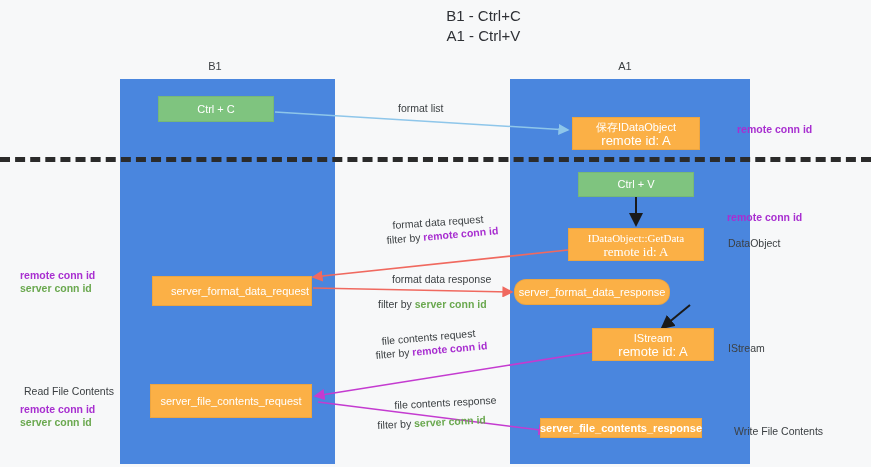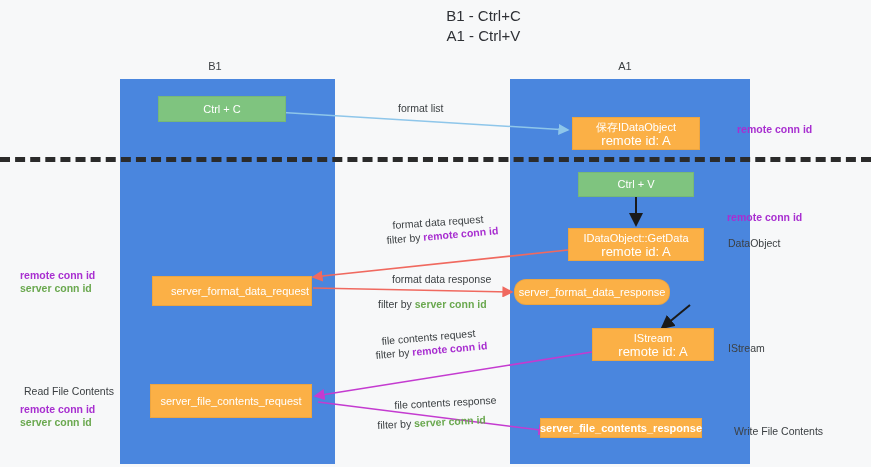--- a/index.html
+++ b/index.html
@@ -140,34 +140,34 @@
 
     <path d="M313,288 L512,292" stroke="#f0695f" stroke-width="1.6" fill="none" marker-end="url(#ah-red)"></path>
 
     <path d="M690,305 L662,328" stroke="#1a1a1a" stroke-width="2" fill="none" marker-end="url(#ah-black)"></path>
 
     <path d="M592,352 L315,396" stroke="#c43bd0" stroke-width="1.6" fill="none" marker-end="url(#ah-magenta)"></path>
 
     <path d="M318,402 L548,431" stroke="#c43bd0" stroke-width="1.6" fill="none" marker-end="url(#ah-magenta)"></path>
   </svg>
 
-  <div class="node green" style="left:158px; top:96px; width:128px; height:26px;">
+  <div class="node green" style="left:158px; top:96px; width:116px; height:26px;">
     <div>Ctrl + C</div>
   </div>
 
   <div class="node orange" style="left:572px; top:117px; width:128px; height:33px;">
     <div>保存IDataObject</div>
     <div class="l2">remote id: A</div>
   </div>
 
   <div class="node green" style="left:578px; top:172px; width:116px; height:25px;">
     <div>Ctrl + V</div>
   </div>
 
-  <div class="node orange" style="left:568px; top:228px; width:136px; height:33px;">
+  <div class="node orange" style="left:568px; top:228px; width:136px; height:33px;font-family:Liberation Serif, serif;">
     <div>IDataObject::GetData</div>
     <div class="l2">remote id: A</div>
   </div>
 
   <div class="node orange" style="left:152px; top:276px; width:160px; height:30px;padding-left:16px;">
     <div>server_format_data_request</div>
   </div>
 
   <div class="node orange" style="left:514px; top:279px; width:156px; height:26px;border-radius:12px;">
     <div>server_format_data_response</div>

